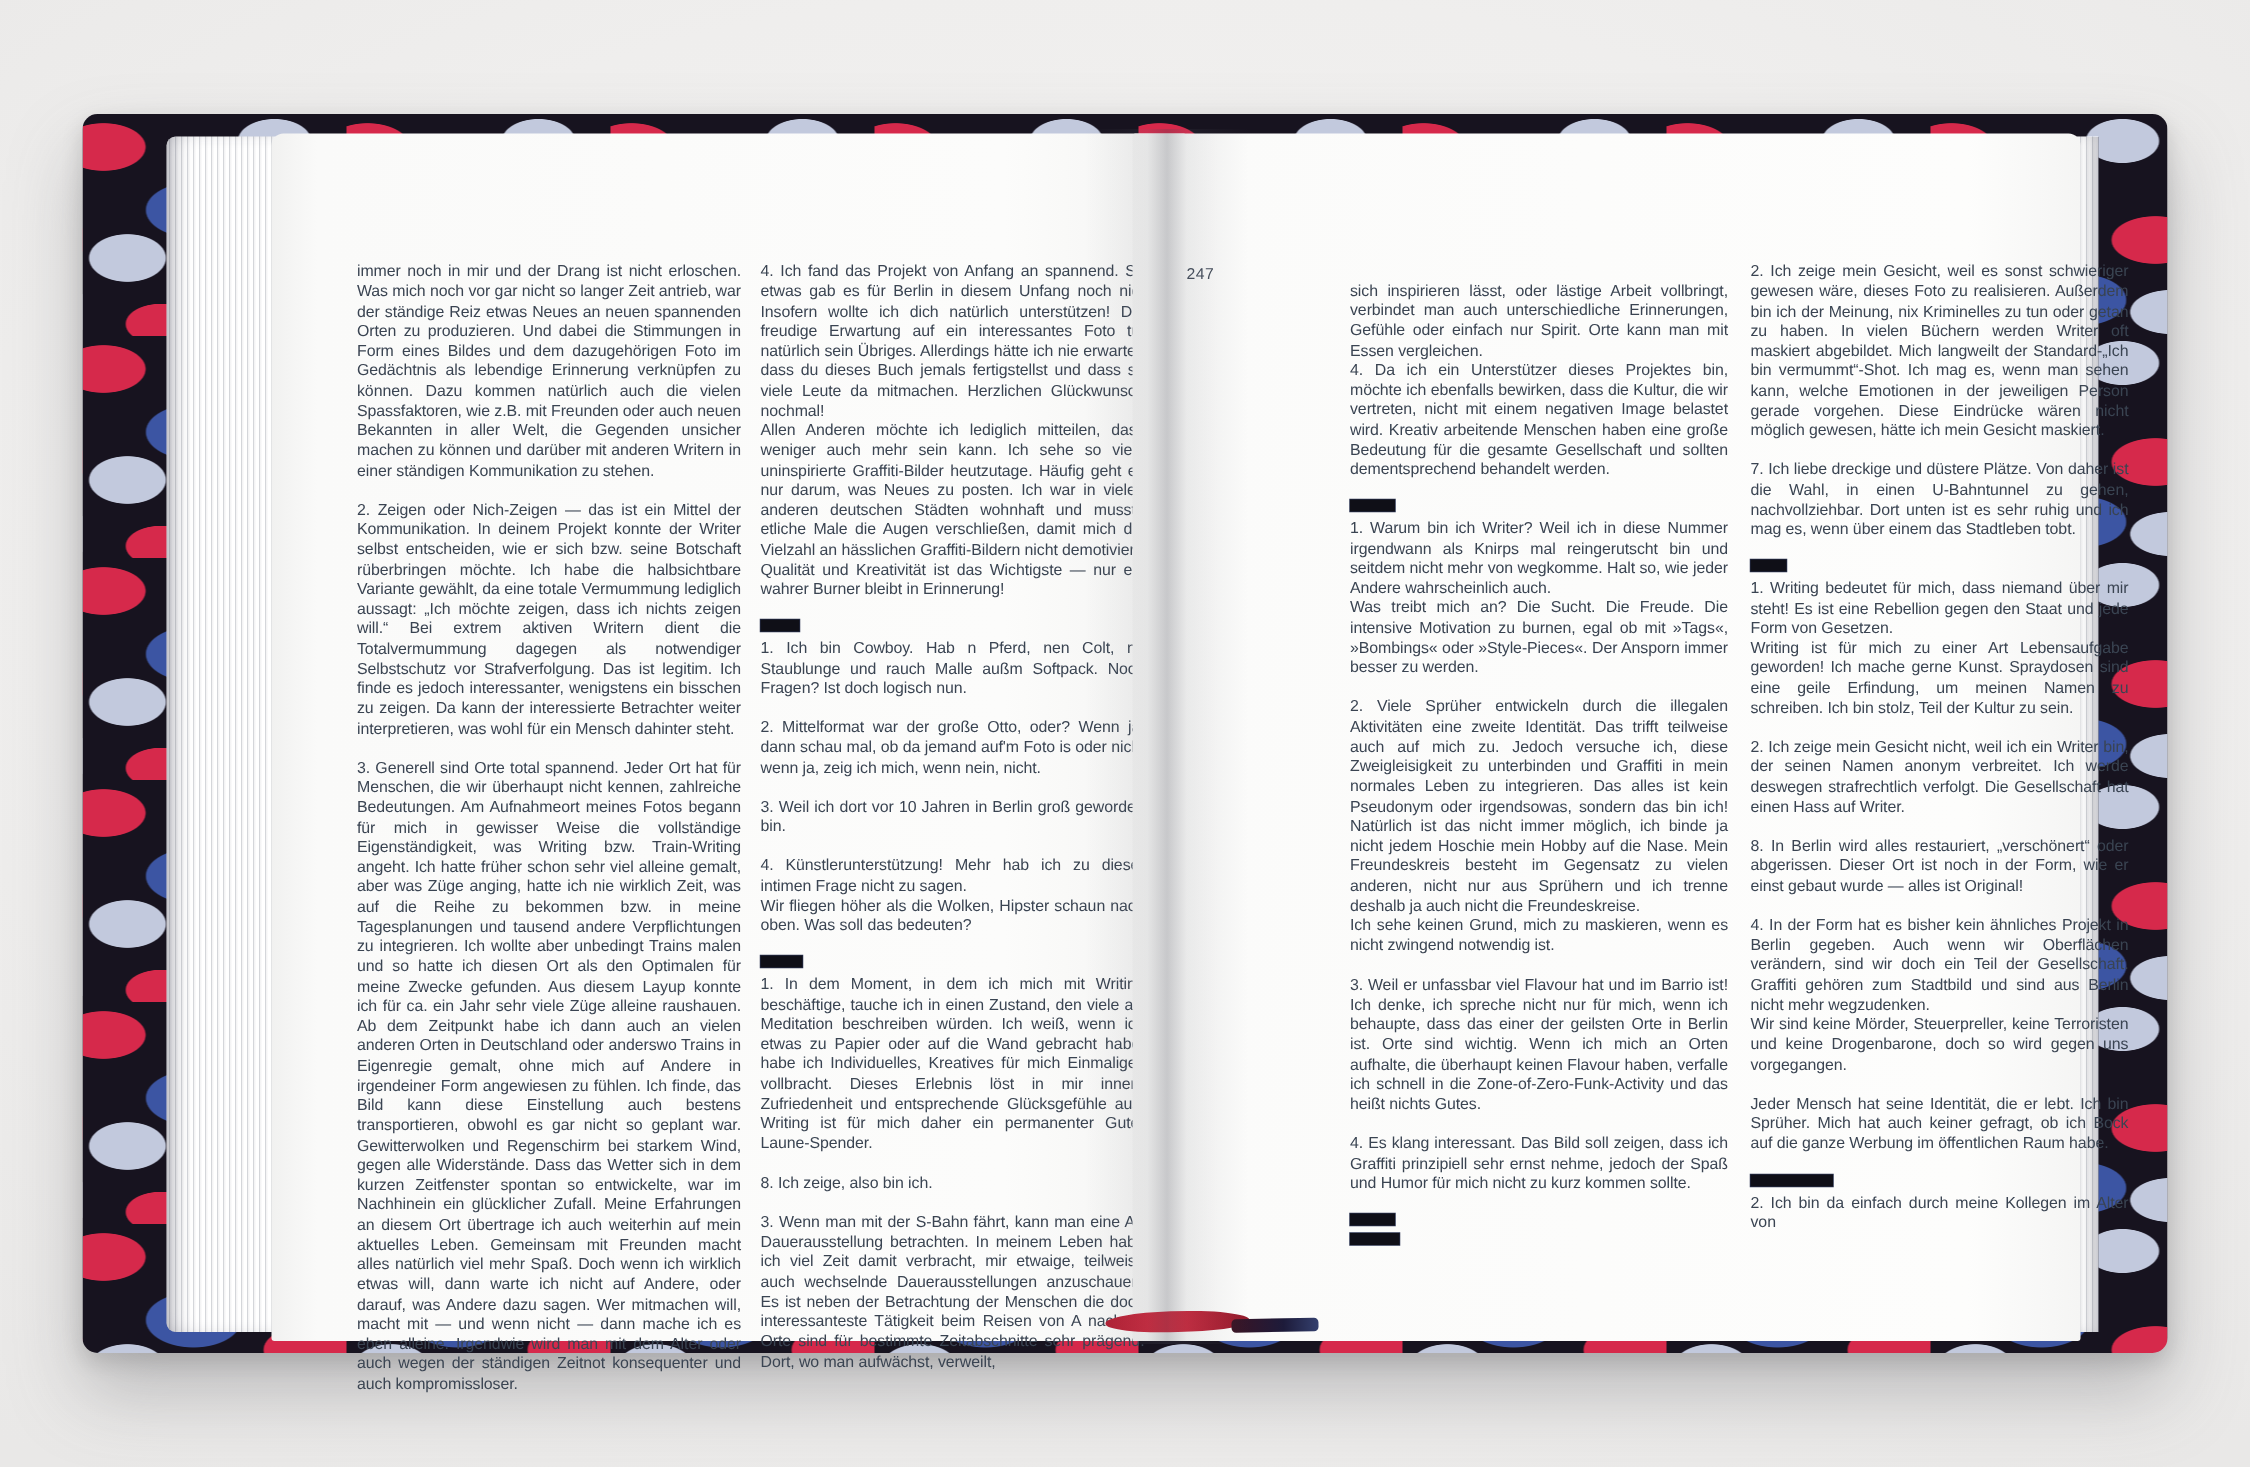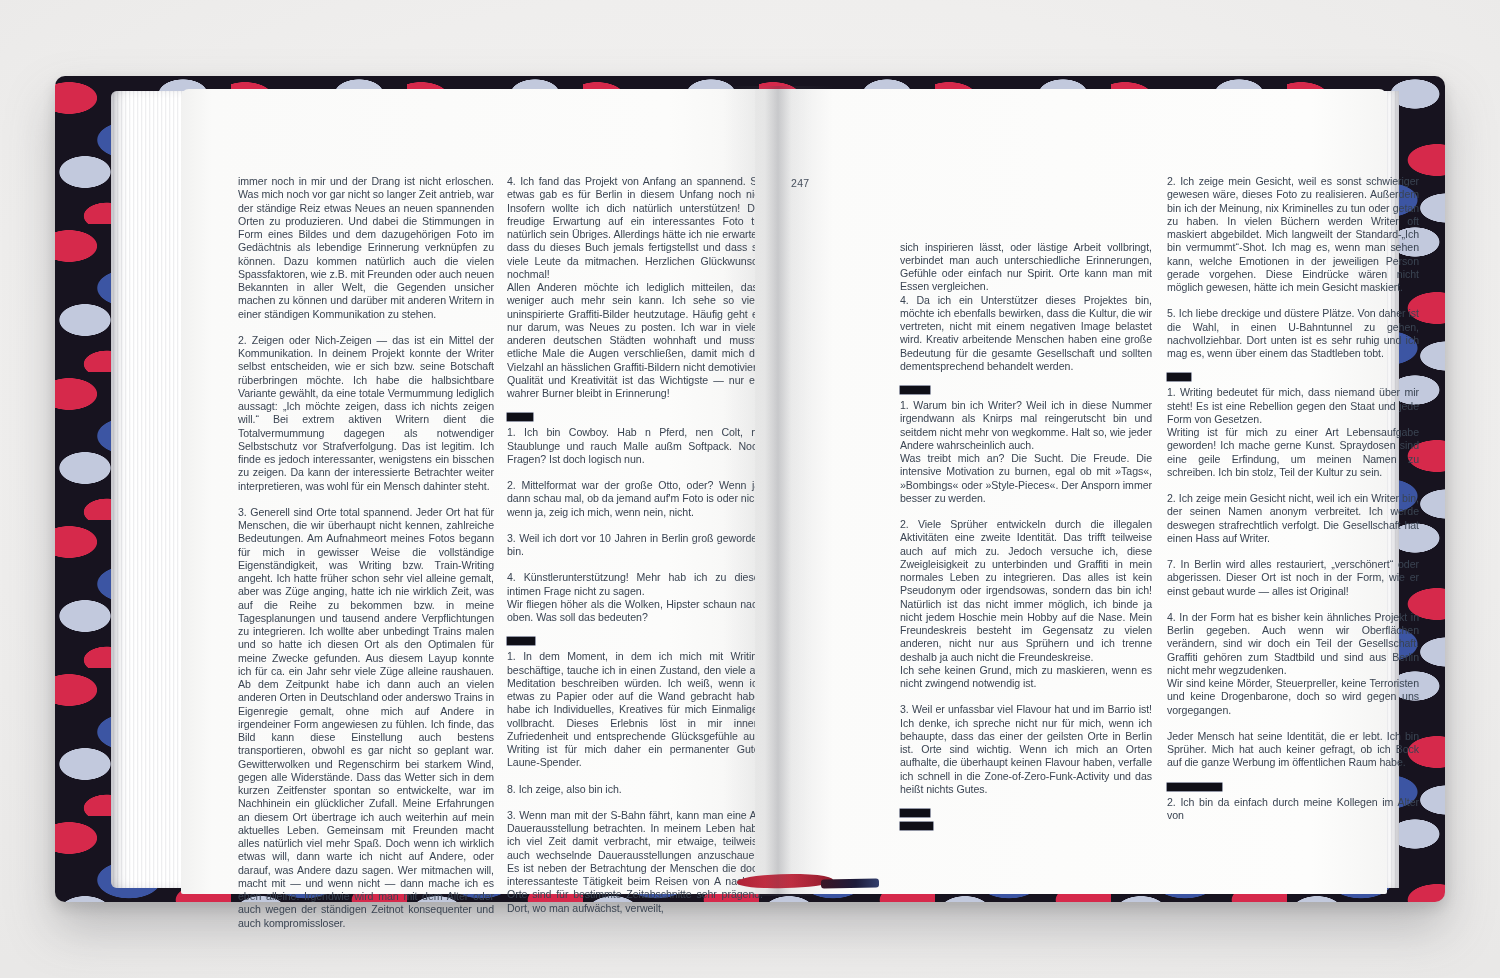--- a/index.html
+++ b/index.html
@@ -139,31 +139,32 @@
     <div class="textwrap">
       <div class="col">
           <p class="blk">sich inspirieren lässt, oder lästige Arbeit vollbringt, verbindet man auch unterschiedliche Erinnerungen, Gefühle oder einfach nur Spirit. Orte kann man mit Essen vergleichen.
 4. Da ich ein Unterstützer dieses Projektes bin, möchte ich ebenfalls bewirken, dass die Kultur, die wir vertreten, nicht mit einem negativen Image belastet wird. Kreativ arbeitende Menschen haben eine große Bedeutung für die gesamte Gesellschaft und sollten dementsprechend behandelt werden.</p>
           <div class="redact" style="width: 30px;"></div>
           <p class="blk">1. Warum bin ich Writer? Weil ich in diese Nummer irgendwann als Knirps mal reingerutscht bin und seitdem nicht mehr von wegkomme. Halt so, wie jeder Andere wahrscheinlich auch.
 Was treibt mich an? Die Sucht. Die Freude. Die intensive Motivation zu burnen, egal ob mit »Tags«, »Bombings« oder »Style-Pieces«. Der Ansporn immer besser zu werden.</p>
           <p class="blk">2. Viele Sprüher entwickeln durch die illegalen Aktivitäten eine zweite Identität. Das trifft teilweise auch auf mich zu. Jedoch versuche ich, diese Zweigleisigkeit zu unterbinden und Graffiti in mein normales Leben zu integrieren. Das alles ist kein Pseudonym oder irgendsowas, sondern das bin ich! Natürlich ist das nicht immer möglich, ich binde ja nicht jedem Hoschie mein Hobby auf die Nase. Mein Freundeskreis besteht im Gegensatz zu vielen anderen, nicht nur aus Sprühern und ich trenne deshalb ja auch nicht die Freundeskreise.
 Ich sehe keinen Grund, mich zu maskieren, wenn es nicht zwingend notwendig ist.</p>
           <p class="blk">3. Weil er unfassbar viel Flavour hat und im Barrio ist! Ich denke, ich spreche nicht nur für mich, wenn ich behaupte, dass das einer der geilsten Orte in Berlin ist. Orte sind wichtig. Wenn ich mich an Orten aufhalte, die überhaupt keinen Flavour haben, verfalle ich schnell in die Zone-of-Zero-Funk-Activity und das heißt nichts Gutes.</p>
+          <p class="blk">4. Es klang interessant. Das Bild soll zeigen, dass ich Graffiti prinzipiell sehr ernst nehme, jedoch der Spaß und Humor für mich nicht zu kurz kommen sollte.</p>
           <div class="redact" style="width: 30px;"></div>
           <div class="redact" style="width: 33px;"></div>
         </div>
       <div class="col">
           <p class="blk">2. Ich zeige mein Gesicht, weil es sonst schwieriger gewesen wäre, dieses Foto zu realisieren. Außerdem bin ich der Meinung, nix Kriminelles zu tun oder getan zu haben. In vielen Büchern werden Writer oft maskiert abgebildet. Mich langweilt der Standard-„Ich bin vermummt“-Shot. Ich mag es, wenn man sehen kann, welche Emotionen in der jeweiligen Person gerade vorgehen. Diese Eindrücke wären nicht möglich gewesen, hätte ich mein Gesicht maskiert.</p>
-          <p class="blk">5. Ich liebe dreckige und düstere Plätze. Von daher ist die Wahl, in einen U-Bahntunnel zu gehen, nachvollziehbar. Dort unten ist es sehr ruhig und ich mag es, wenn über einem das Stadtleben tobt.</p>
+          <p class="blk">7. Ich liebe dreckige und düstere Plätze. Von daher ist die Wahl, in einen U-Bahntunnel zu gehen, nachvollziehbar. Dort unten ist es sehr ruhig und ich mag es, wenn über einem das Stadtleben tobt.</p>
           <div class="redact" style="width: 24px;"></div>
           <p class="blk">1. Writing bedeutet für mich, dass niemand über mir steht! Es ist eine Rebellion gegen den Staat und jede Form von Gesetzen.
 Writing ist für mich zu einer Art Lebensaufgabe geworden! Ich mache gerne Kunst. Spraydosen sind eine geile Erfindung, um meinen Namen zu schreiben. Ich bin stolz, Teil der Kultur zu sein.</p>
           <p class="blk">2. Ich zeige mein Gesicht nicht, weil ich ein Writer bin, der seinen Namen anonym verbreitet. Ich werde deswegen strafrechtlich verfolgt. Die Gesellschaft hat einen Hass auf Writer.</p>
-          <p class="blk">7. In Berlin wird alles restauriert, „verschönert“ oder abgerissen. Dieser Ort ist noch in der Form, wie er einst gebaut wurde — alles ist Original!</p>
+          <p class="blk">8. In Berlin wird alles restauriert, „verschönert“ oder abgerissen. Dieser Ort ist noch in der Form, wie er einst gebaut wurde — alles ist Original!</p>
           <p class="blk">4. In der Form hat es bisher kein ähnliches Projekt in Berlin gegeben. Auch wenn wir Oberflächen verändern, sind wir doch ein Teil der Gesellschaft. Graffiti gehören zum Stadtbild und sind aus Berlin nicht mehr wegzudenken.
 Wir sind keine Mörder, Steuerpreller, keine Terroristen und keine Drogenbarone, doch so wird gegen uns vorgegangen.</p>
           <p class="blk">Jeder Mensch hat seine Identität, die er lebt. Ich bin Sprüher. Mich hat auch keiner gefragt, ob ich Bock auf die ganze Werbung im öffentlichen Raum habe.</p>
           <div class="redact" style="width: 55px;"></div>
           <p class="blk">2. Ich bin da einfach durch meine Kollegen im Alter von</p>
         </div>
     </div>
   </div>
 
   <div class="bookmark"></div>

